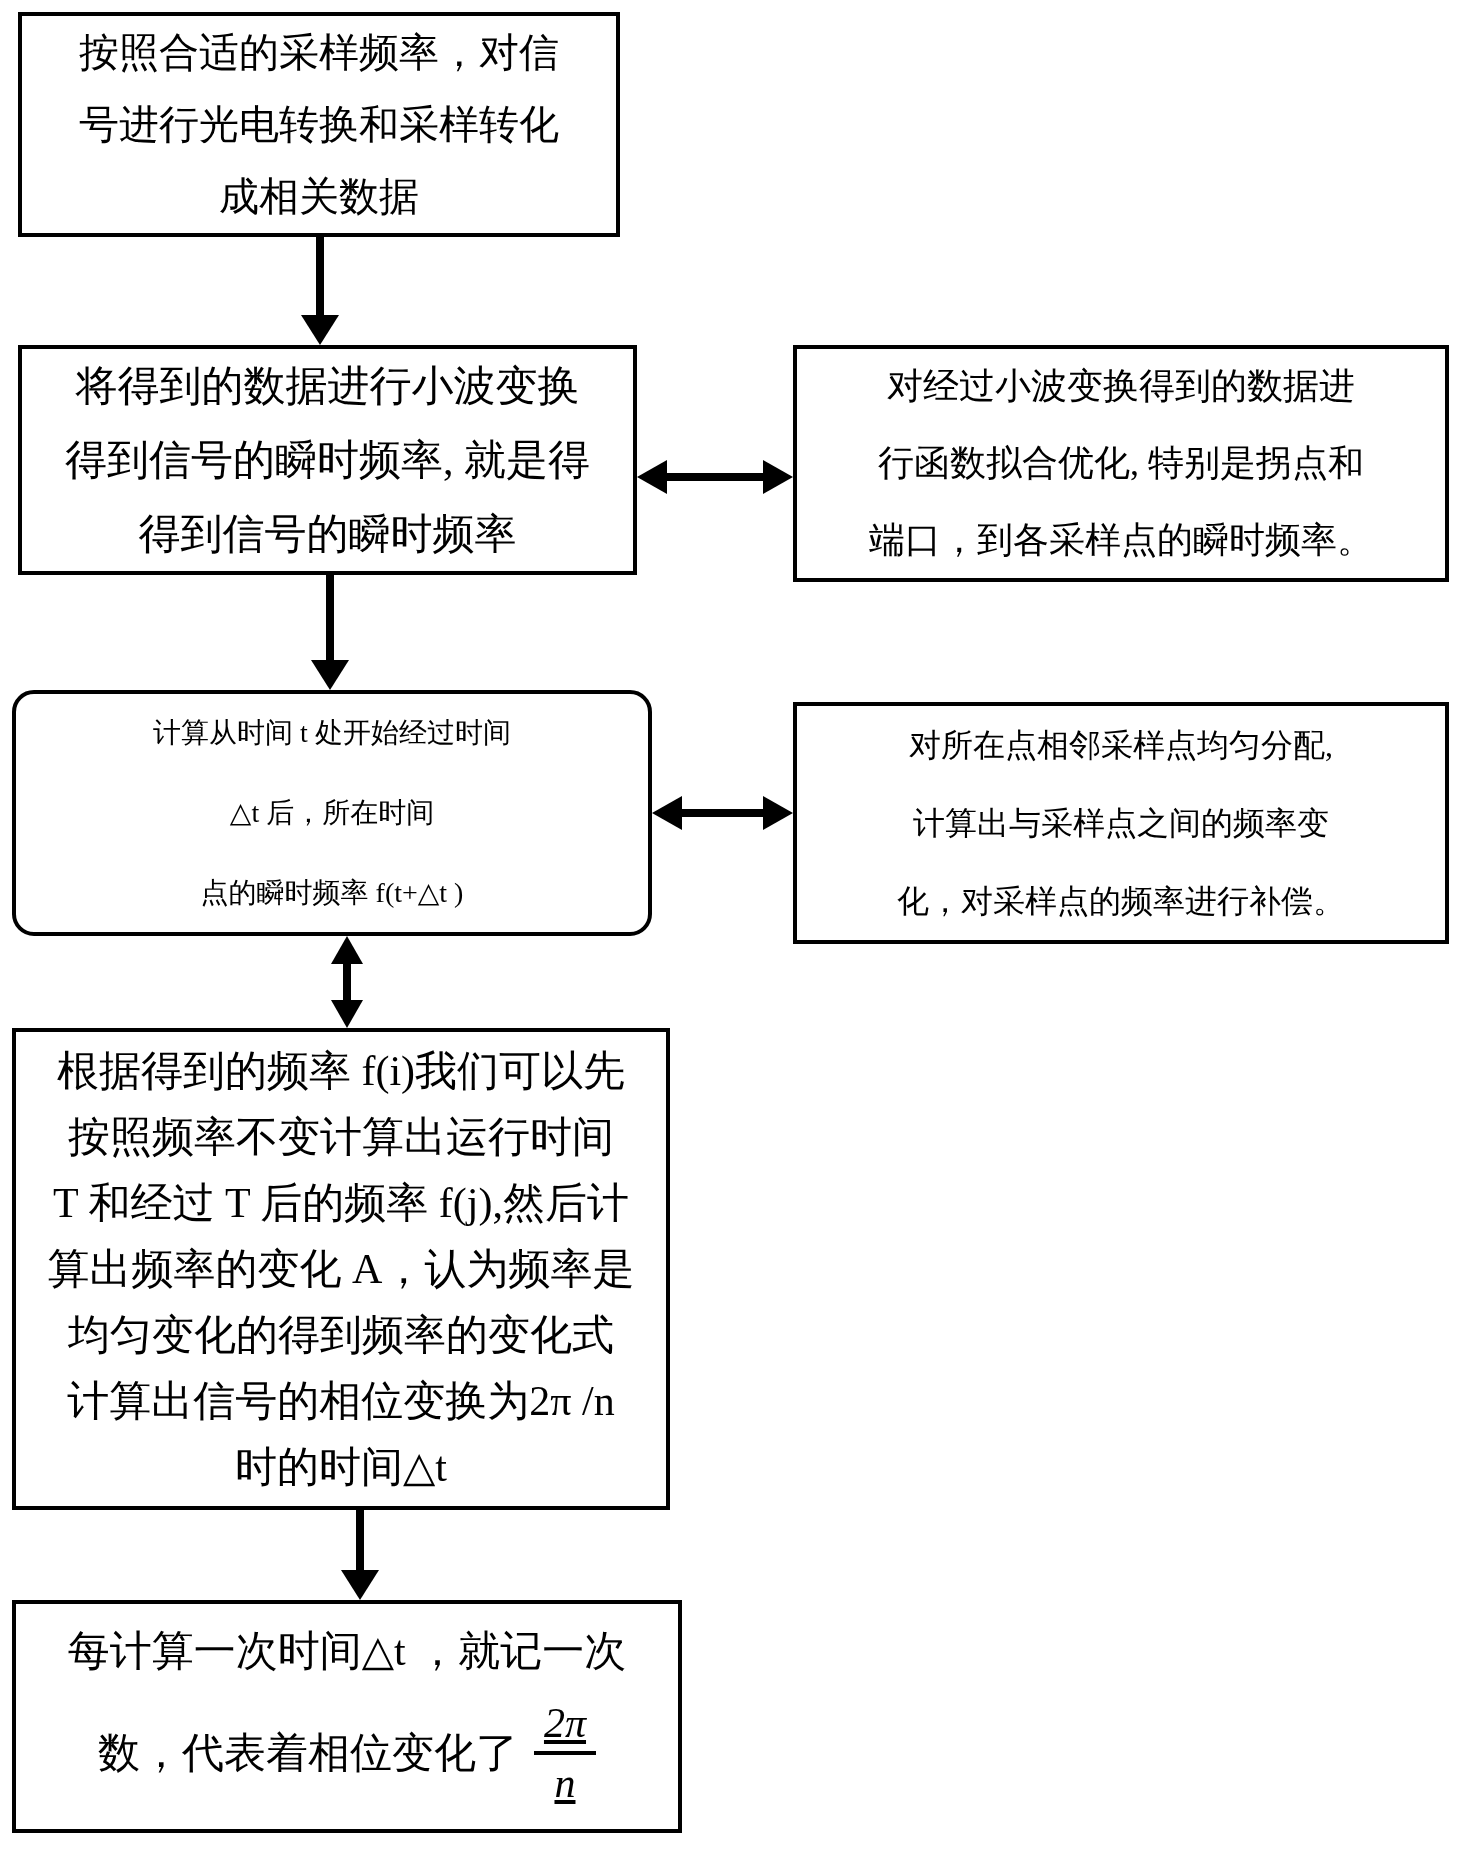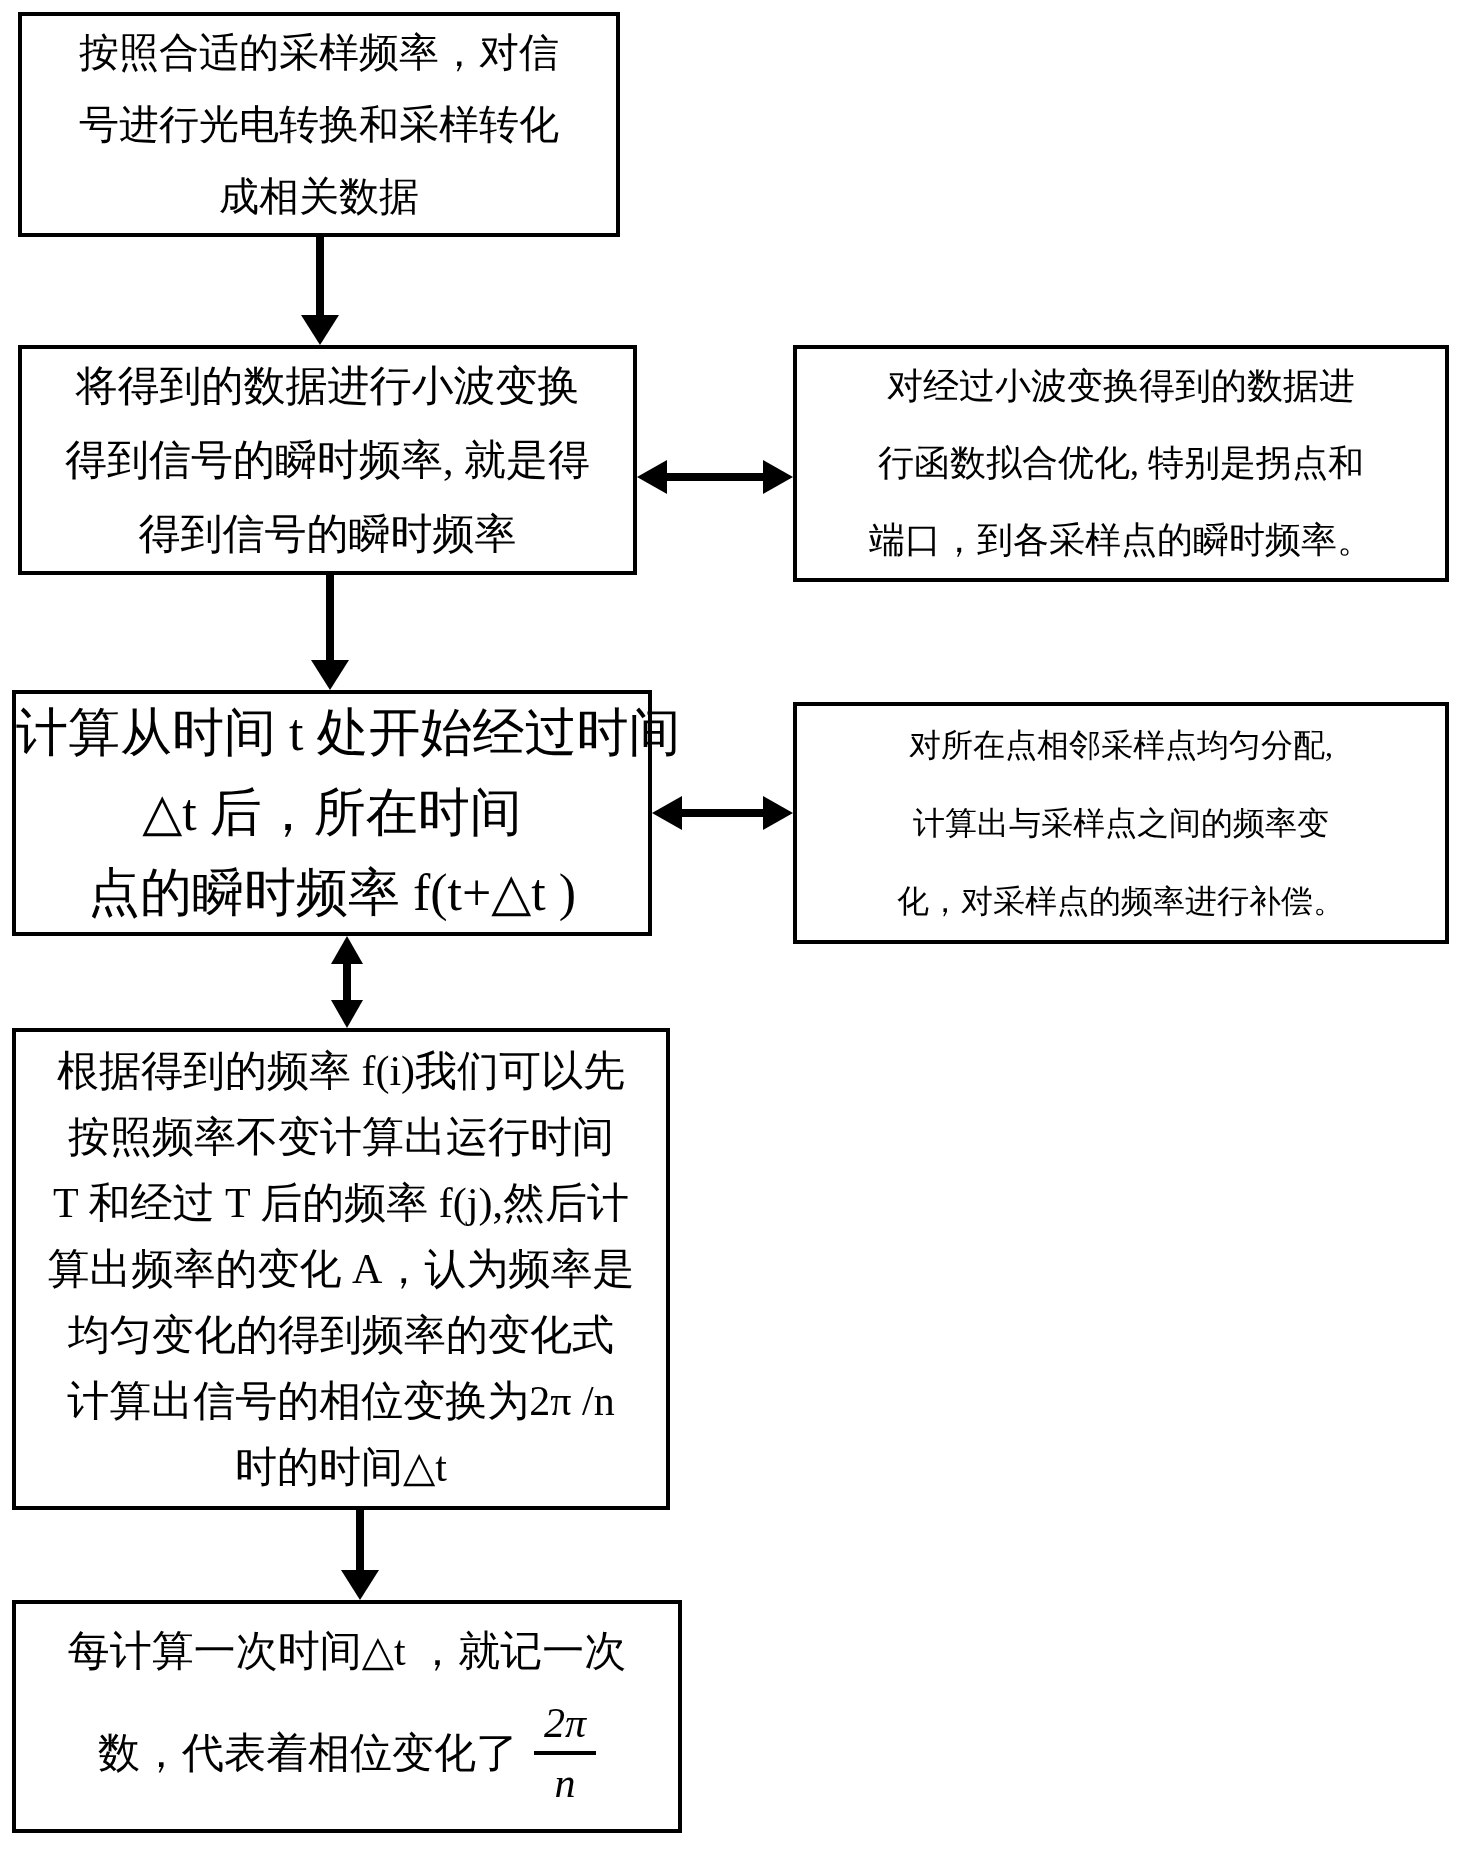--- a/index.html
+++ b/index.html
@@ -29,41 +29,42 @@
 
   .b1 { left:18px;  top:12px;   width:602px; height:225px; font-size:40px; }
   .b1 .ln { line-height:72px; }
 
   .b2 { left:18px;  top:345px;  width:619px; height:230px; font-size:42px; }
   .b2 .ln { line-height:74px; }
 
   .s1 { left:793px; top:345px;  width:656px; height:237px; font-size:36px; }
   .s1 .ln { line-height:77px; }
 
-  .b3 { left:12px;  top:690px;  width:640px; height:246px; font-size:52px; }
+  .b3 { left:12px;  top:690px;  width:640px; height:246px; font-size:28px;border-radius:22px; }
   .b3 .ln { line-height:80px; }
 
   .s2 { left:793px; top:702px;  width:656px; height:242px; font-size:32px; }
   .s2 .ln { line-height:78px; }
 
   .b4 { left:12px;  top:1028px; width:658px; height:482px; font-size:42px; }
   .b4 .ln { line-height:66px; }
 
   .b5 { left:12px;  top:1600px; width:670px; height:233px; font-size:42px;
         justify-content:space-evenly; }
   .b5 .ln { line-height:52px; }
   .b5 .l2 { display:flex; justify-content:center; align-items:center; white-space:nowrap; }
 
   .frac {
     display:inline-flex;
     flex-direction:column;
     align-items:center;
     margin-left:16px;
     font-style:italic;
     line-height:1.15;
+    text-decoration:underline;
   }
   .frac .num { border-bottom:4px solid #000; padding:0 10px 4px; }
   .frac .den { padding-top:4px; }
 
   svg.arr { position:absolute; display:block; }
   svg.arr line { stroke:#000; }
   svg.arr polygon { fill:#000; }
 </style>
 </head>
 <body>

